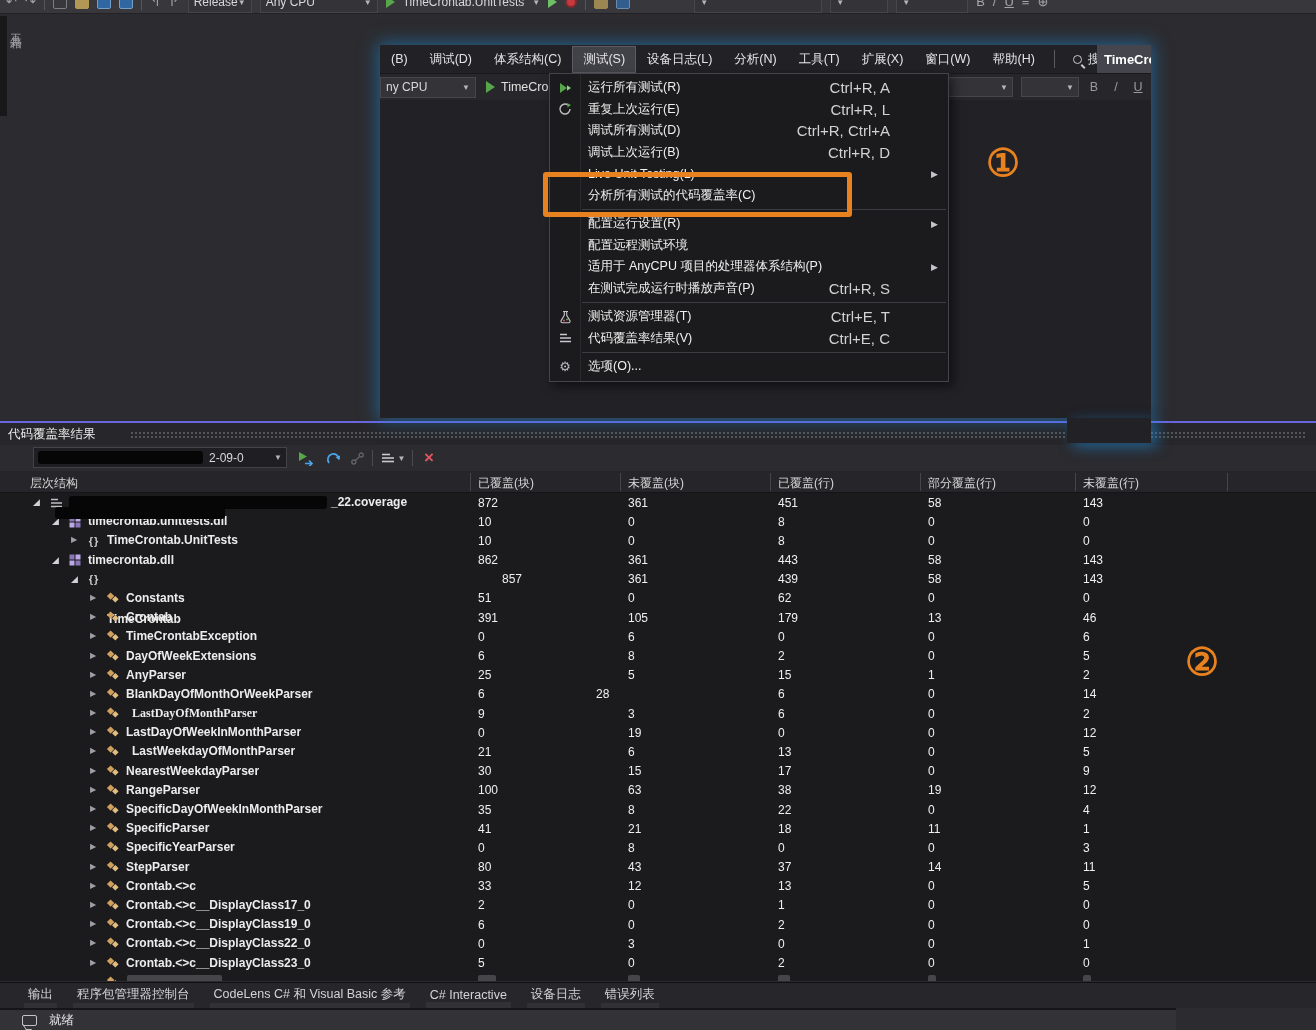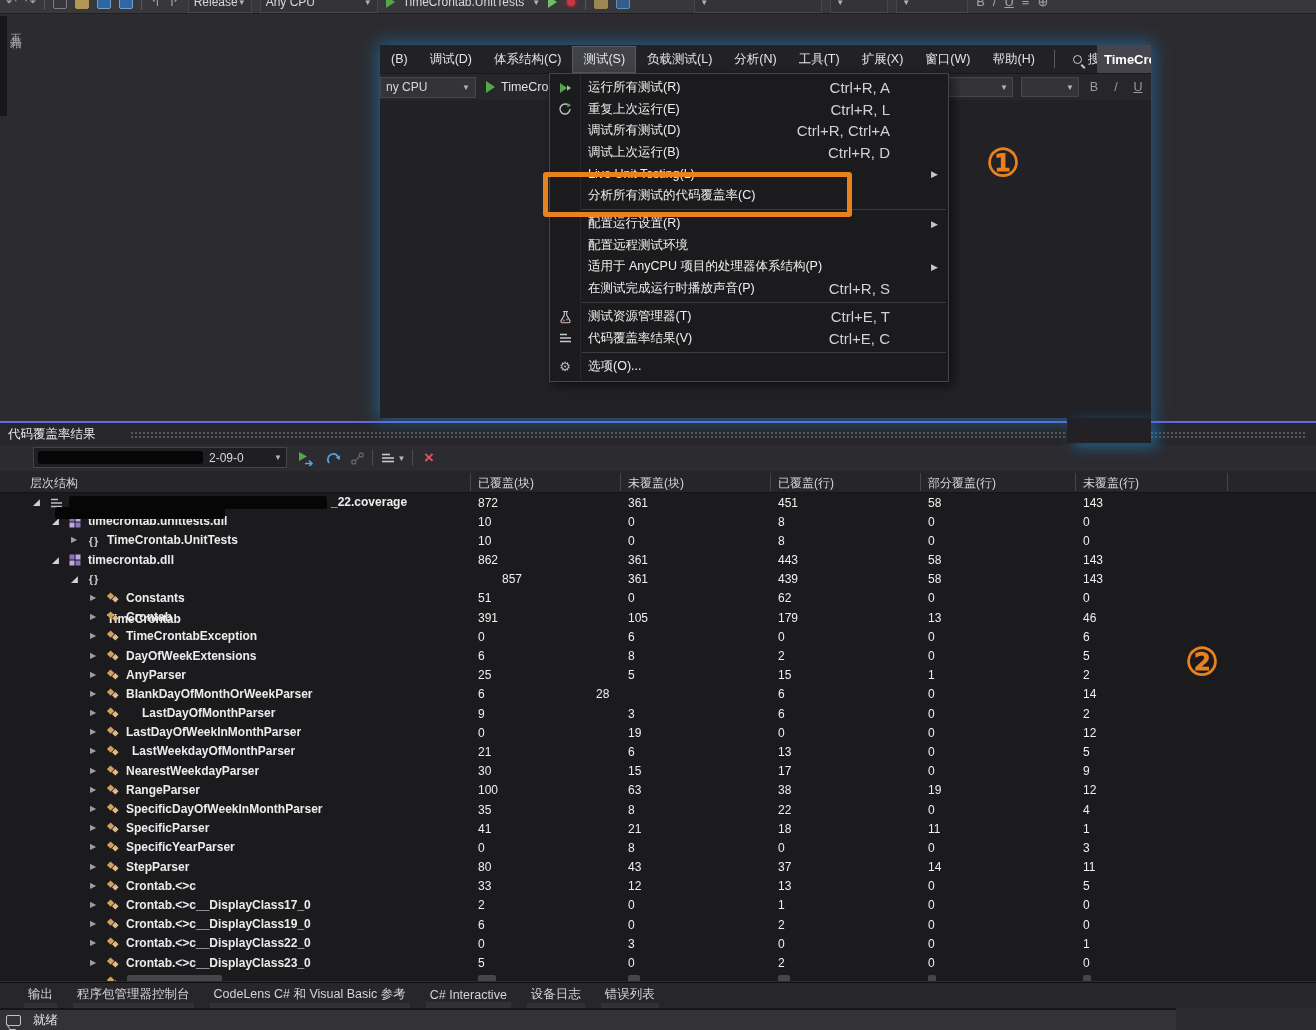--- a/index.html
+++ b/index.html
@@ -50,21 +50,21 @@
   .trow .braces{color:#c8c8cc;font-size:11px;font-weight:bold;letter-spacing:1px;}
   .trow .nm{position:absolute;top:2px;font-size:12px;color:#ececec;font-weight:bold;white-space:nowrap;}
   .trow .val{position:absolute;top:2.5px;font-size:12px;color:#f0f0f0;}
   .trow .rbar{position:absolute;top:3px;height:13px;}
   .stub{position:absolute;top:2px;height:11px;border-radius:2px;background:#6a6a70;opacity:.55;}
 
   
   #bottom-tabs{position:absolute;left:0;top:982px;width:1316px;height:26px;background:#27272b;display:flex;align-items:center;padding-left:18px;gap:4px;border-top:1px solid #101012;}
   .btab{position:relative;color:#d4d4d7;font-size:12.5px;padding:4px 10px 6px 10px;}
   .btab::after{content:"";position:absolute;left:6px;right:6px;bottom:0;height:6px;background:#313136;}
-  #statusbar{position:absolute;left:0;top:1008px;width:1176px;height:22px;background:#323237;border-top:2px solid #161618;display:flex;align-items:center;}
+  #statusbar{position:absolute;left:0;top:1008px;width:1176px;height:22px;background:#323237;border-top:2px solid #161618;display:flex;align-items:center;padding-left:16px;}
   #bubble{position:relative;margin-left:6px;width:15px;height:11px;border:1.5px solid #c2c2c7;border-radius:2px;}
   #bubble::after{content:"";position:absolute;left:1px;bottom:-5px;width:5px;height:5px;border-left:1.5px solid #c2c2c7;border-bottom:1.5px solid #c2c2c7;transform:skewX(35deg);}
   #status-text{color:#e8e8ea;font-size:12.5px;margin-left:12px;}
 
   
   #float-win{position:absolute;left:380px;top:45px;width:771px;height:373px;background:#212126;z-index:5;
     box-shadow:0 0 16px 2px rgba(30,140,220,.55);}
   #win-corner{position:absolute;left:1067px;top:418px;width:84px;height:25px;background:#212126;z-index:5;
     box-shadow:6px 4px 14px rgba(30,140,220,.55);}
   #win-menubar{position:relative;height:28px;background:#212126;display:flex;align-items:center;font-size:12.5px;color:#e4e4e8;overflow:hidden;}
@@ -380,21 +380,21 @@
           <span class="val" style="left: 1083px;">14</span>
         </div>
         <div class="trow">
           <span class="arrow" style="left: 90px;">▶</span>
           <span class="nicon" style="left: 106px;">
             <svg width="14" height="13">
               <rect x="2" y="1.5" width="5.2" height="5.2" fill="#cfa05e" transform="rotate(45 4.6 4.1)"></rect>
               <rect x="7" y="5" width="4.6" height="4.6" fill="#e2bd7f" transform="rotate(45 9.3 7.3)"></rect>
             </svg>
           </span>
-          <span class="nm" style="left: 142px;">LastDayOfMonthParser</span>
+          <span class="nm" style="left: 132px; font-family: Liberation Serif, serif;">LastDayOfMonthParser</span>
           <span class="val" style="left: 478px;">9</span>
           <span class="val" style="left: 628px;">3</span>
           <span class="val" style="left: 778px;">6</span>
           <span class="val" style="left: 928px;">0</span>
           <span class="val" style="left: 1083px;">2</span>
         </div>
         <div class="trow">
           <span class="arrow" style="left: 90px;">▶</span>
           <span class="nicon" style="left: 106px;">
             <svg width="14" height="13">
@@ -607,21 +607,21 @@
       </div>
   </div>
 
   <div id="float-win">
     <div id="win-menubar">
 
       <span class="mb-item">(B)</span>
         <span class="mb-item">调试(D)</span>
         <span class="mb-item">体系结构(C)</span>
         <span class="mb-item active">测试(S)</span>
-        <span class="mb-item">负载测试(L)</span>
+        <span class="mb-item">设备日志(L)</span>
         <span class="mb-item">分析(N)</span>
         <span class="mb-item">工具(T)</span>
         <span class="mb-item">扩展(X)</span>
         <span class="mb-item">窗口(W)</span>
         <span class="mb-item">帮助(H)</span>
         <span id="mb-sep"></span>
       <span id="search-wrap">
         <span id="search-glass"></span>
         <span>搜索</span>
         <span class="caret">▼</span>

